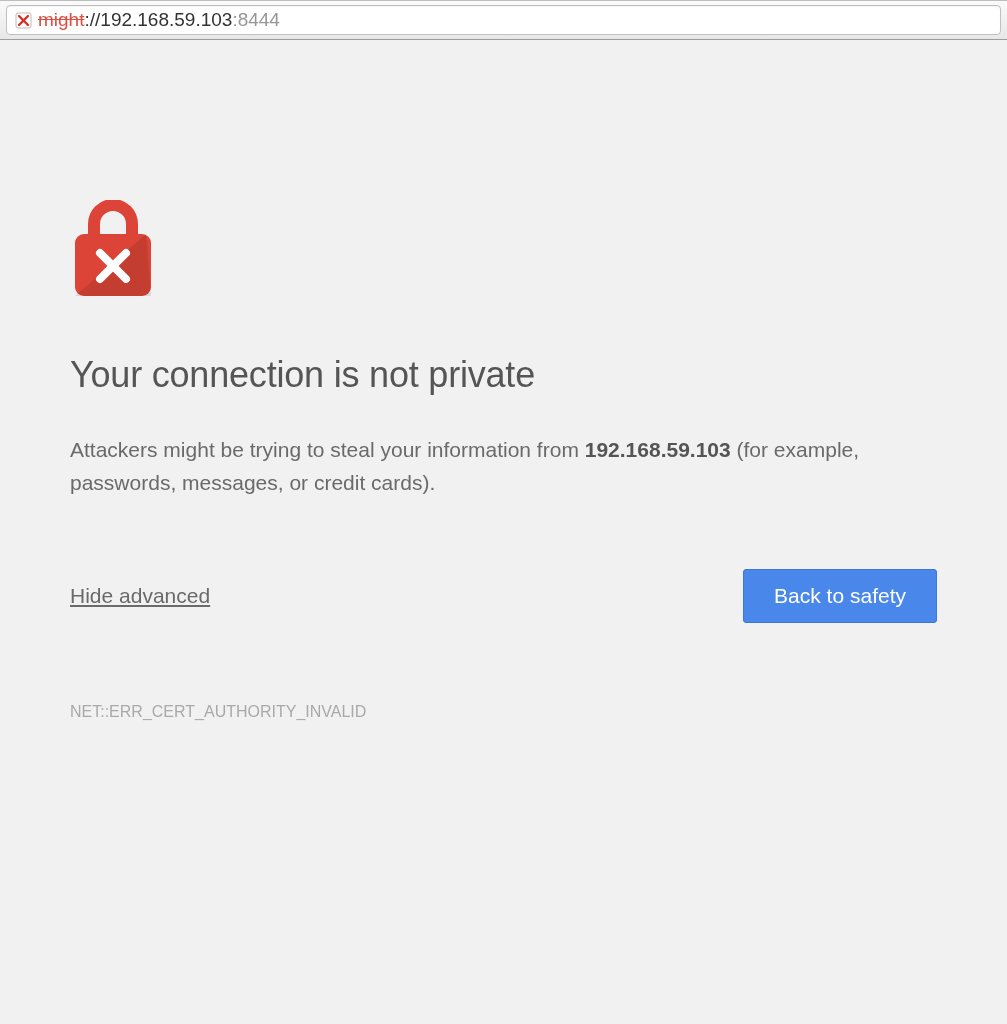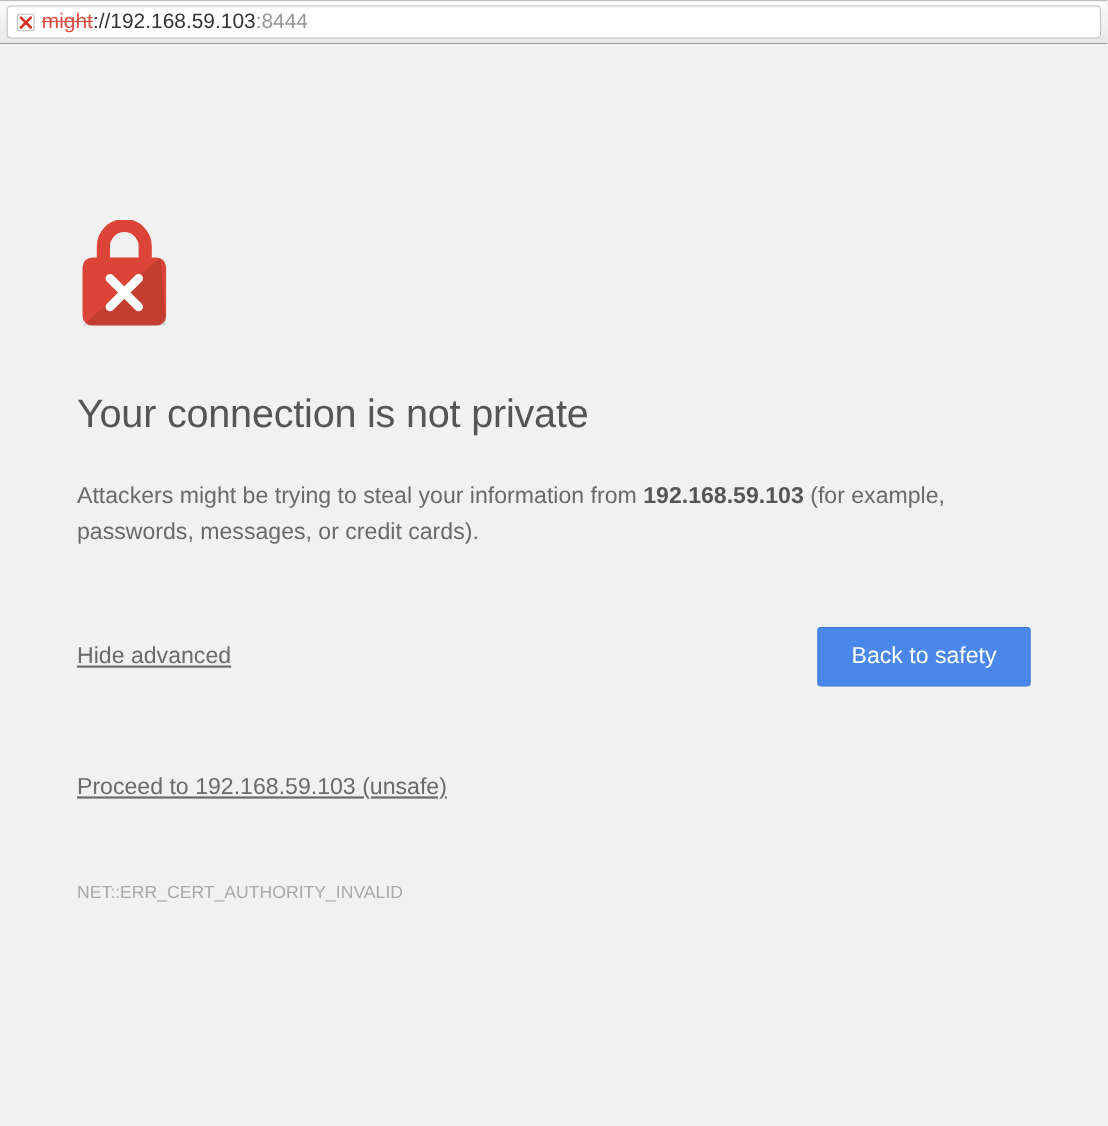--- a/index.html
+++ b/index.html
@@ -138,16 +138,15 @@
   <p class="desc">
     <span>Attackers might be trying to steal your information from </span><b>192.168.59.103</b><span> (for example, passwords, messages, or credit cards).</span>
   </p>
 
   <div class="action-row">
     <a class="link">Hide advanced</a>
     <button class="btn">Back to safety</button>
   </div>
 
 
-  <a class="proceed-link">Proceed to 192.168.59.103 (unsafe)</a>
 
   <div class="error-code">NET::ERR_CERT_AUTHORITY_INVALID</div>
 </div>
 
 </body></html>

